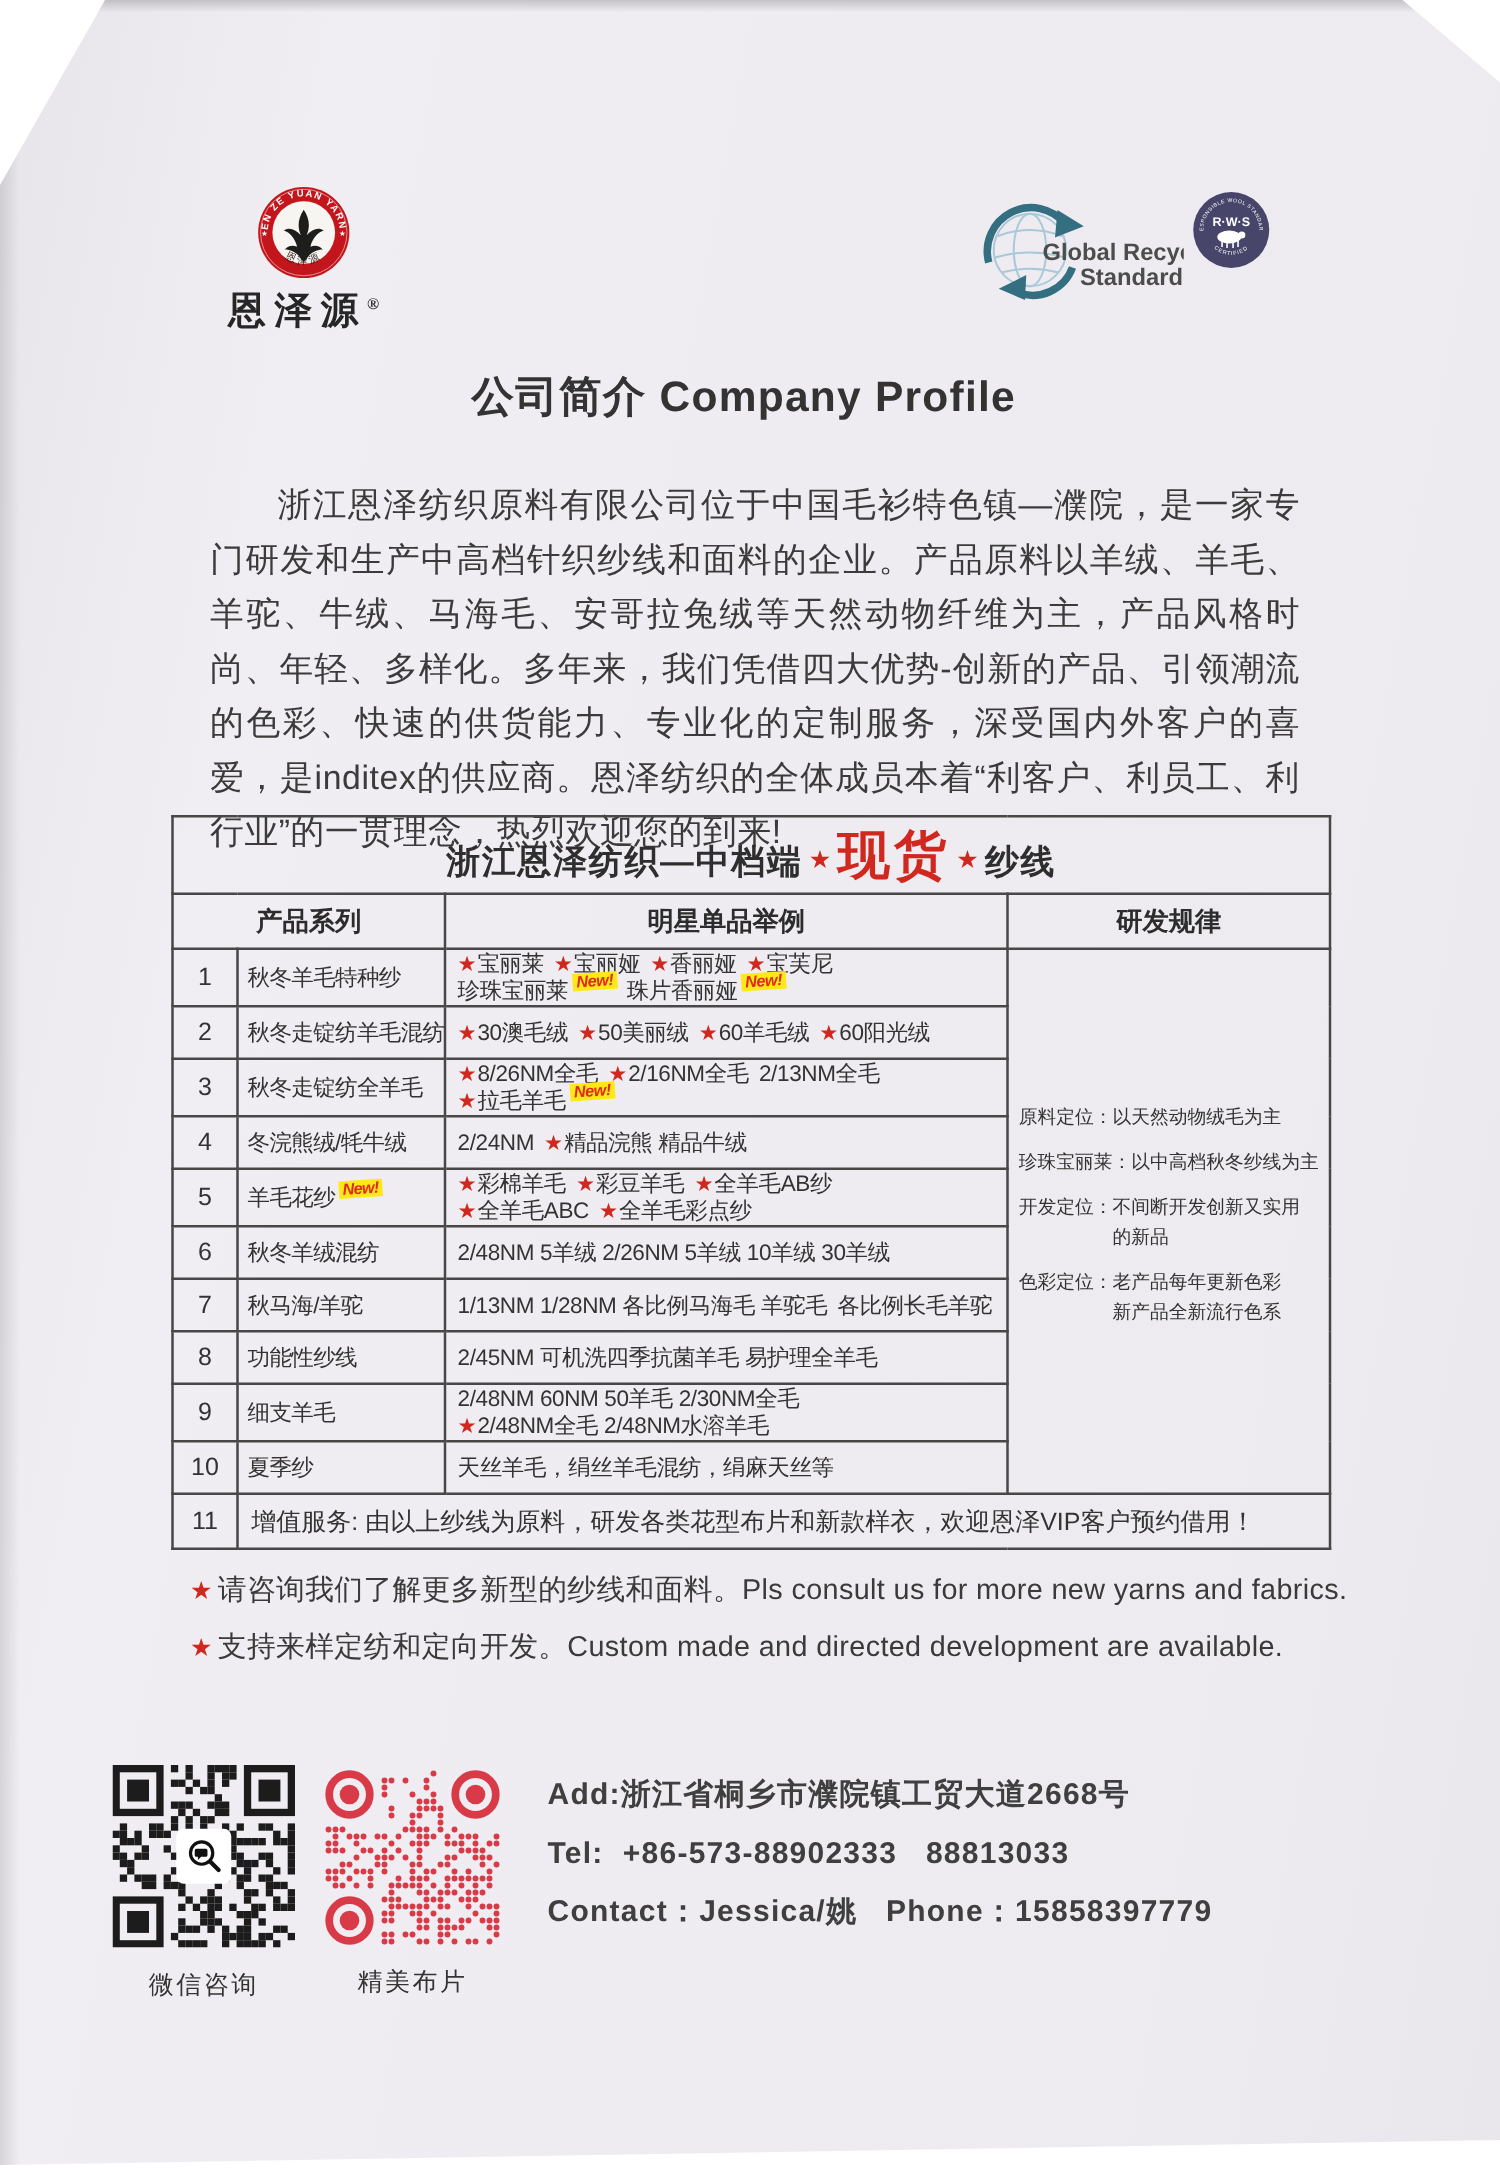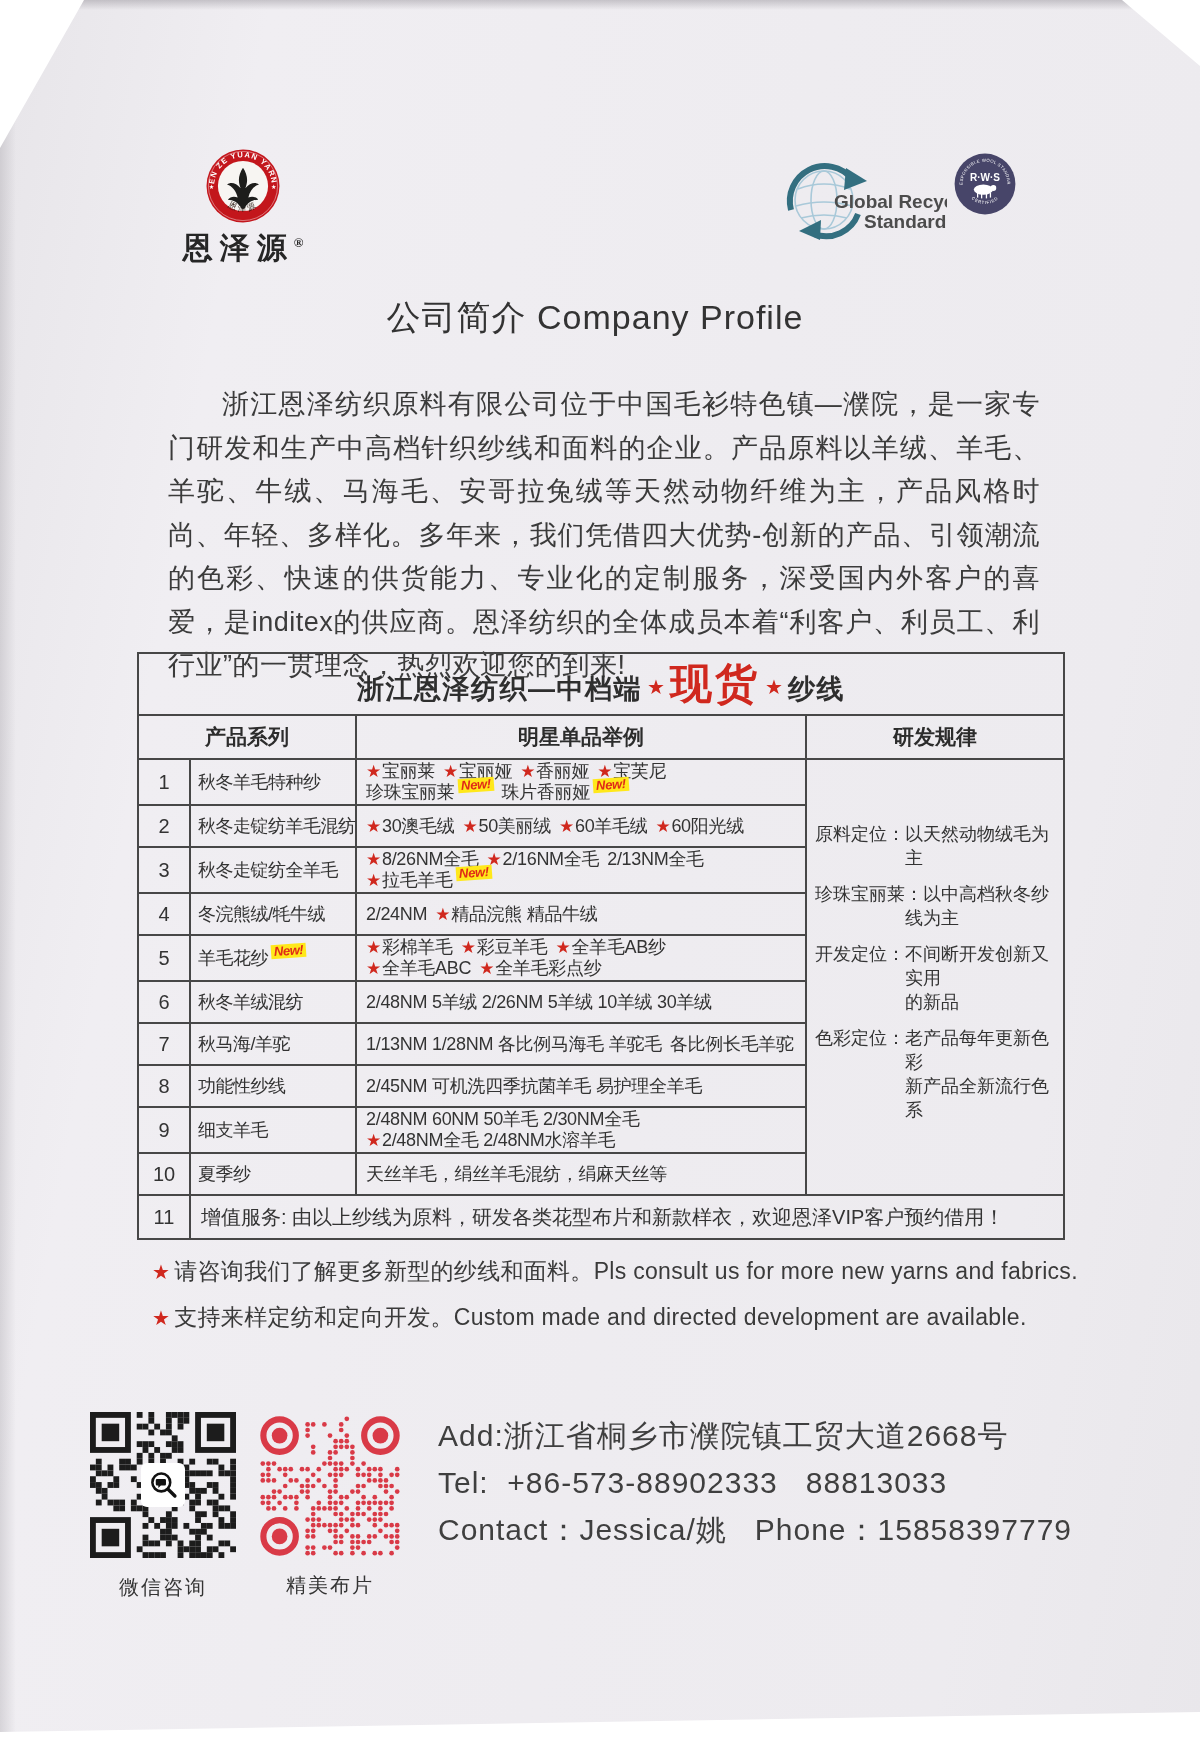--- a/index.html
+++ b/index.html
@@ -23,21 +23,21 @@
   .brand svg{display:block;margin:0 auto;}
   .brand-name{margin-top:4px;font-size:30px;letter-spacing:7px;color:#262626;
               font-family:"Liberation Serif","DejaVu Serif",serif;font-weight:bold;}
   .brand-name sup{font-size:13px;letter-spacing:0;}
 
   .grs{position:absolute;left:772px;top:148px;}
   .rws{position:absolute;left:953px;top:152px;}
 
   
   .page-title{position:absolute;left:0;top:295px;width:1190px;text-align:center;
-              font-size:34px;font-weight:400;color:#333;letter-spacing:1px;}
+              font-size:34px;font-weight:700;color:#333;letter-spacing:1px;}
 
   
   .intro{position:absolute;left:168px;top:356px;width:872px;
          font-size:27px;line-height:43.5px;text-align:justify;text-indent:2em;
          color:#3b3b3b;letter-spacing:.5px;}
 
   
   .tbl{position:absolute;left:137px;top:652px;border-collapse:collapse;
        table-layout:fixed;width:926px;background:transparent;}
   .tbl td{border:2px solid #474747;color:#333;}
@@ -49,42 +49,42 @@
   .t-head td{height:40px;text-align:center;font-size:21px;font-weight:bold;color:#2c2c2c;margin-top:12px;}
   .t-row{height:42px;}
   .c-num{text-align:center;font-size:20px;}
   .c-series{font-size:18px;letter-spacing:-0.5px;padding-left:7px;white-space:nowrap;}
   .c-ex{font-size:18px;letter-spacing:-0.3px;padding-left:9px;line-height:21px;}
   .ex-seg{margin-right:8px;white-space:nowrap;}
   .ex-star,.note-star{color:#d0281e;font-size:17px;margin-right:1px;}
   .new-badge{display:inline-block;background:#ffe81a;color:#e02a18;font-style:italic;
              font-weight:bold;font-size:13px;line-height:14px;padding:0 3px;
              transform:rotate(-4deg);position:relative;top:-9px;margin-left:3px;}
-  .c-rules{font-size:18px;vertical-align:middle;padding:6px 4px 16px 8px;line-height:24px;}
+  .c-rules{font-size:15px;vertical-align:middle;padding:6px 4px 16px 8px;line-height:24px;}
   .rule-item{padding-left:5em;text-indent:-5em;margin:12px 0;}
   .c-service{font-size:20px;padding-left:10px;letter-spacing:0;}
   .t-row.service{height:44px;}
 
   
   .notes{position:absolute;left:152px;top:1256px;font-size:23px;color:#3a3a3a;}
   .note-line{margin-bottom:15px;letter-spacing:.3px;}
   .note-line .note-star{font-size:20px;margin-right:4px;}
 
   
   .qr-block{position:absolute;text-align:center;}
   .qr1{left:90px;top:1412px;width:146px;}
   .qr2{left:260px;top:1416px;width:140px;}
   .qr-box{position:relative;}
   .qr-box svg{display:block;}
   .qr-center-icon{position:absolute;left:50%;top:50%;width:44px;height:44px;margin:-22px 0 0 -22px;
                   background:#fff;border-radius:6px;display:flex;align-items:center;justify-content:center;}
   .qr-caption{margin-top:16px;font-size:20px;color:#333;letter-spacing:2px;}
 
   .contact{position:absolute;left:438px;top:1412px;color:#3f3f3f;}
-  .contact-line{font-size:30px;line-height:47px;white-space:pre;font-weight:400;letter-spacing:1px;}
+  .contact-line{font-size:24px;line-height:47px;white-space:pre;font-weight:700;letter-spacing:1px;}
 </style>
 </head>
 <body>
 
 <div class="page">
   <div class="paper"></div>
   <div class="shade-top"></div>
   <div class="shade-left"></div>
   <div class="corner-tl"></div>
   <div class="corner-tr"></div>

